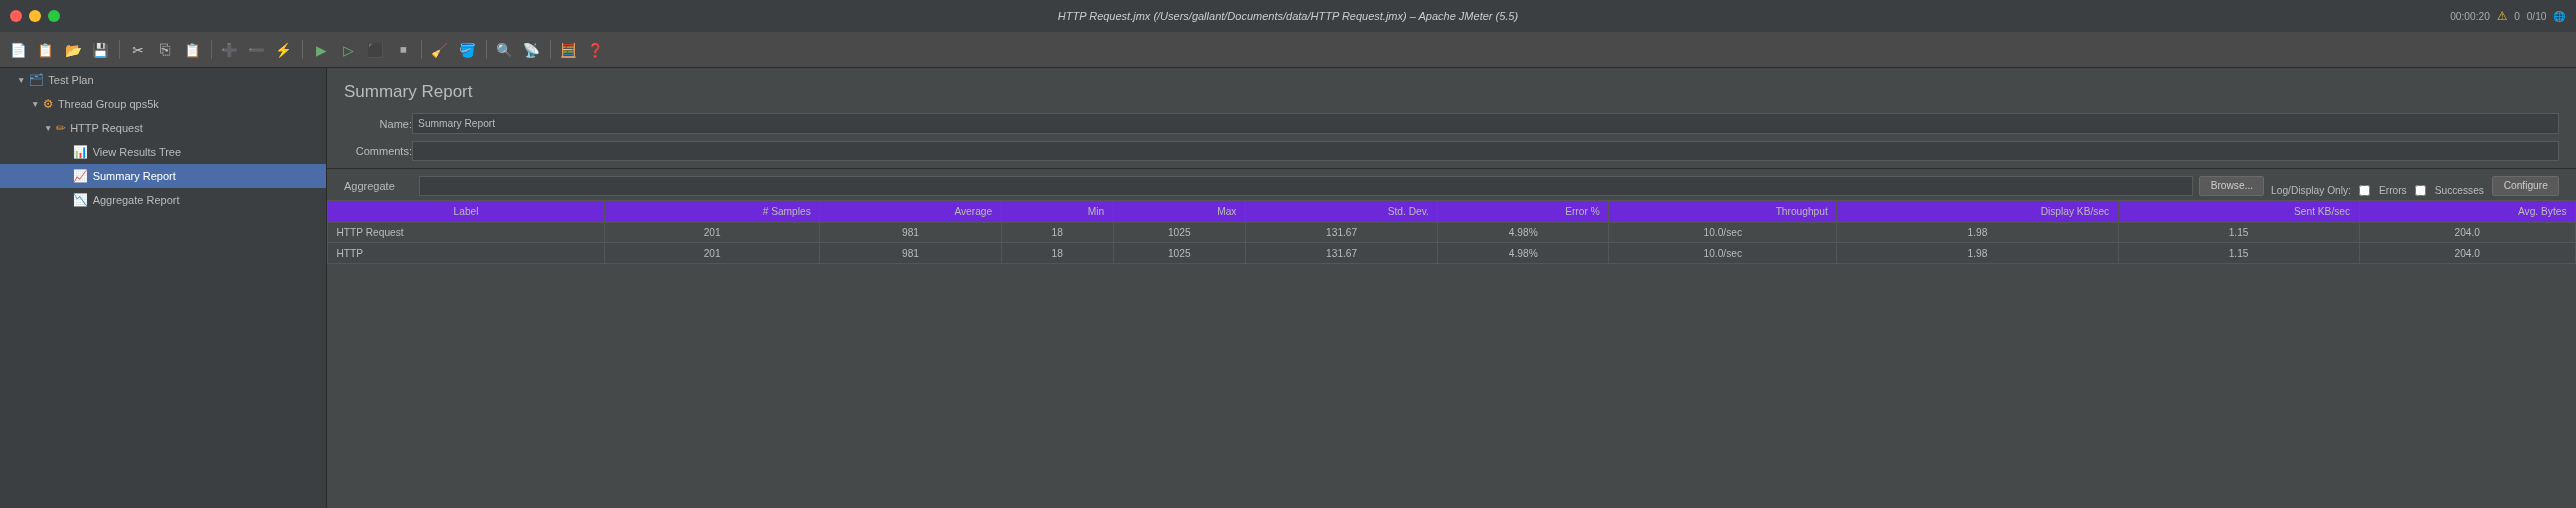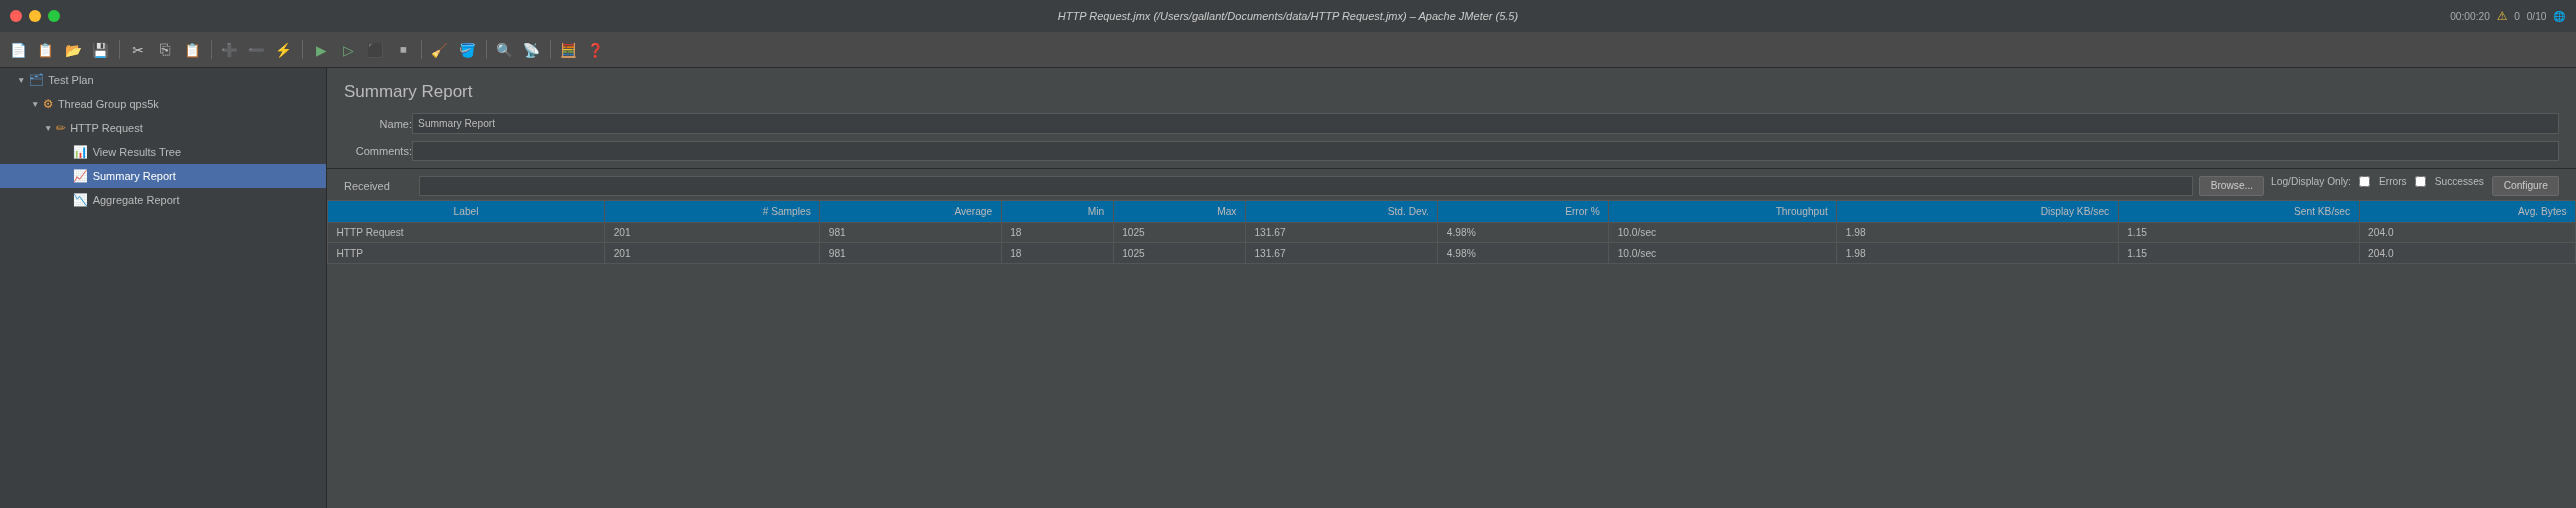--- a/index.html
+++ b/index.html
@@ -187,21 +187,21 @@
       color: #cccccc;
       padding: 1.7px 10.2px;
       height: 20.5px;
       cursor: pointer;
       font-size: 10.2px;
       border-radius: 1.7px;
     }
 
     .log-display {
       display: flex;
-      align-items: flex-start;
+      align-items: flex-end;
       gap: 8.5px;
       color: #bbbbbb;
       font-size: 10.2px;
     }
     .configure-btn {
       background: #5a5a5a;
       border: 0.9px solid #6a6a6a;
       color: #cccccc;
       padding: 1.7px 10.2px;
       height: 20.5px;
@@ -220,39 +220,39 @@
     .results-table {
       flex: 1;
       overflow: auto;
     }
     table {
       width: 100%;
       border-collapse: collapse;
       font-size: 10.2px;
     }
     thead tr {
-      background: #0369a1;
+      background: #6d28d9;
       color: #bbbbbb;
     }
     thead th {
       padding: 5.1px 8.5px;
       text-align: right;
       border: 0.9px solid #555;
       font-weight: normal;
       white-space: nowrap;
     }
     thead th:first-child { text-align: center; }
     tbody tr {
       background: #45494a;
       color: #bbbbbb;
     }
     tbody tr:nth-child(even) { background: #424649; }
     tbody td {
       padding: 4.3px 8.5px;
-      text-align: left;
+      text-align: center;
       border: 0.9px solid #555;
       white-space: nowrap;
     }
     tbody td:first-child { text-align: left; }
 
     
     .divider {
       height: 0.9px;
       background: #2b2b2b;
       margin: 3.4px 0;
@@ -351,21 +351,21 @@
 
     <div class="form-row">
       <span class="form-label">Comments:</span>
       <input class="form-input" type="text" value="" style="">
     </div>
 
     <div class="divider"></div>
 
 
     <div class="filename-row">
-      <span class="filename-label">Received</span>
+      <span class="filename-label">Aggregate</span>
       <input class="filename-input" type="text" value="" style="">
       <button class="browse-btn">Browse...</button>
       <div class="log-display">
         <span>Log/Display Only:</span>
         <input type="checkbox" style="">
         <span>Errors</span>
         <input type="checkbox" style="">
         <span>Successes</span>
         <button class="configure-btn">Configure</button>
       </div>

